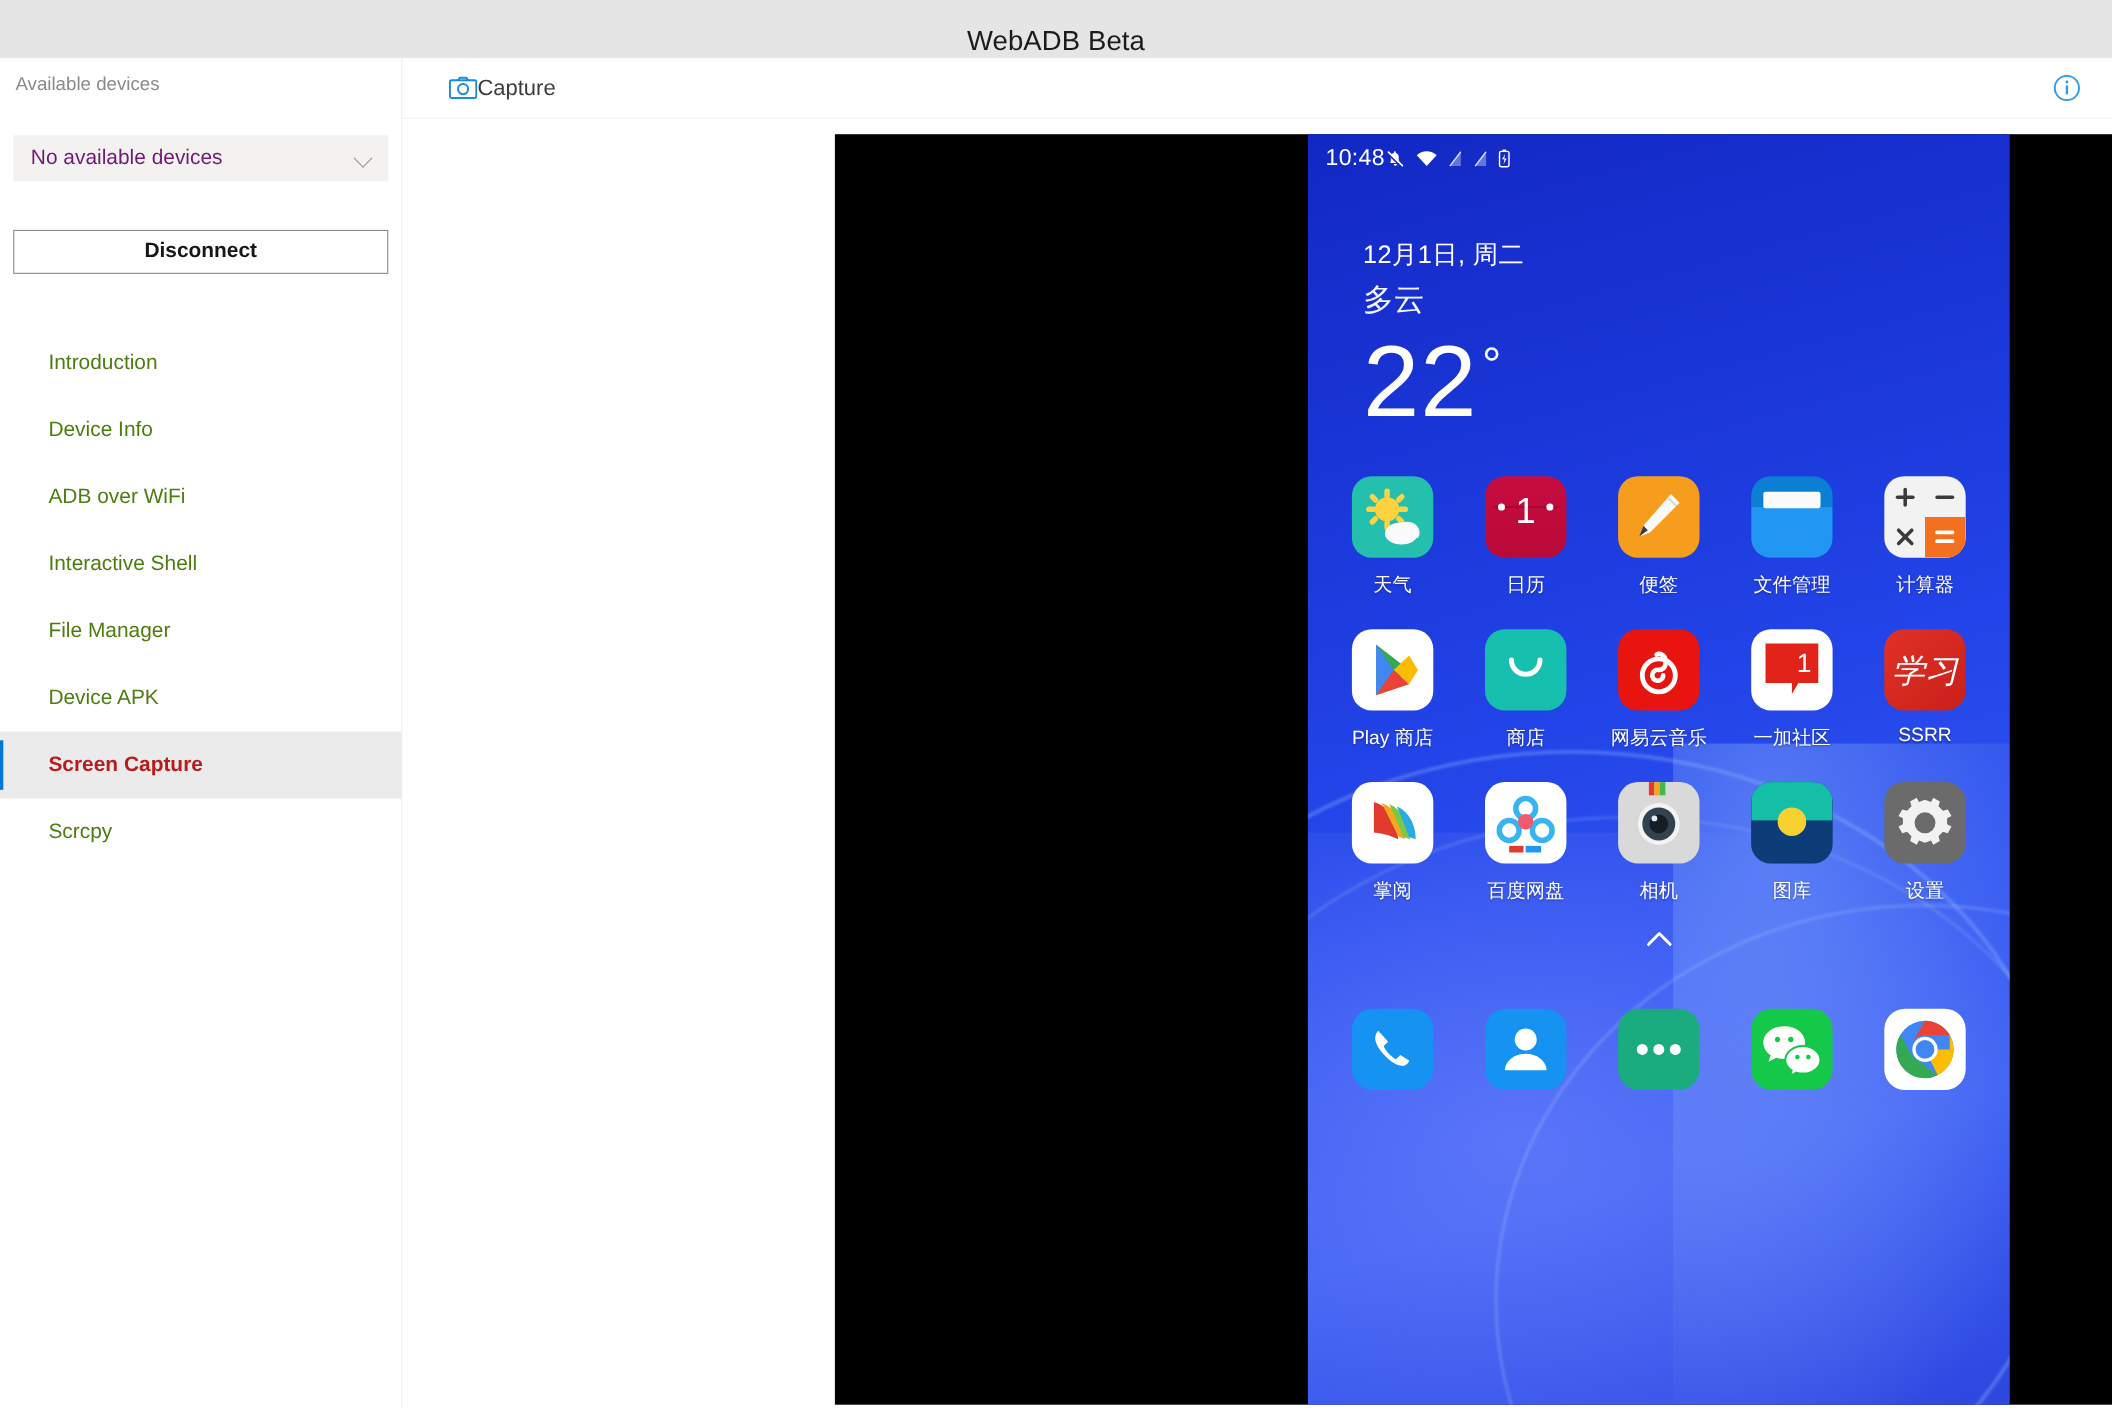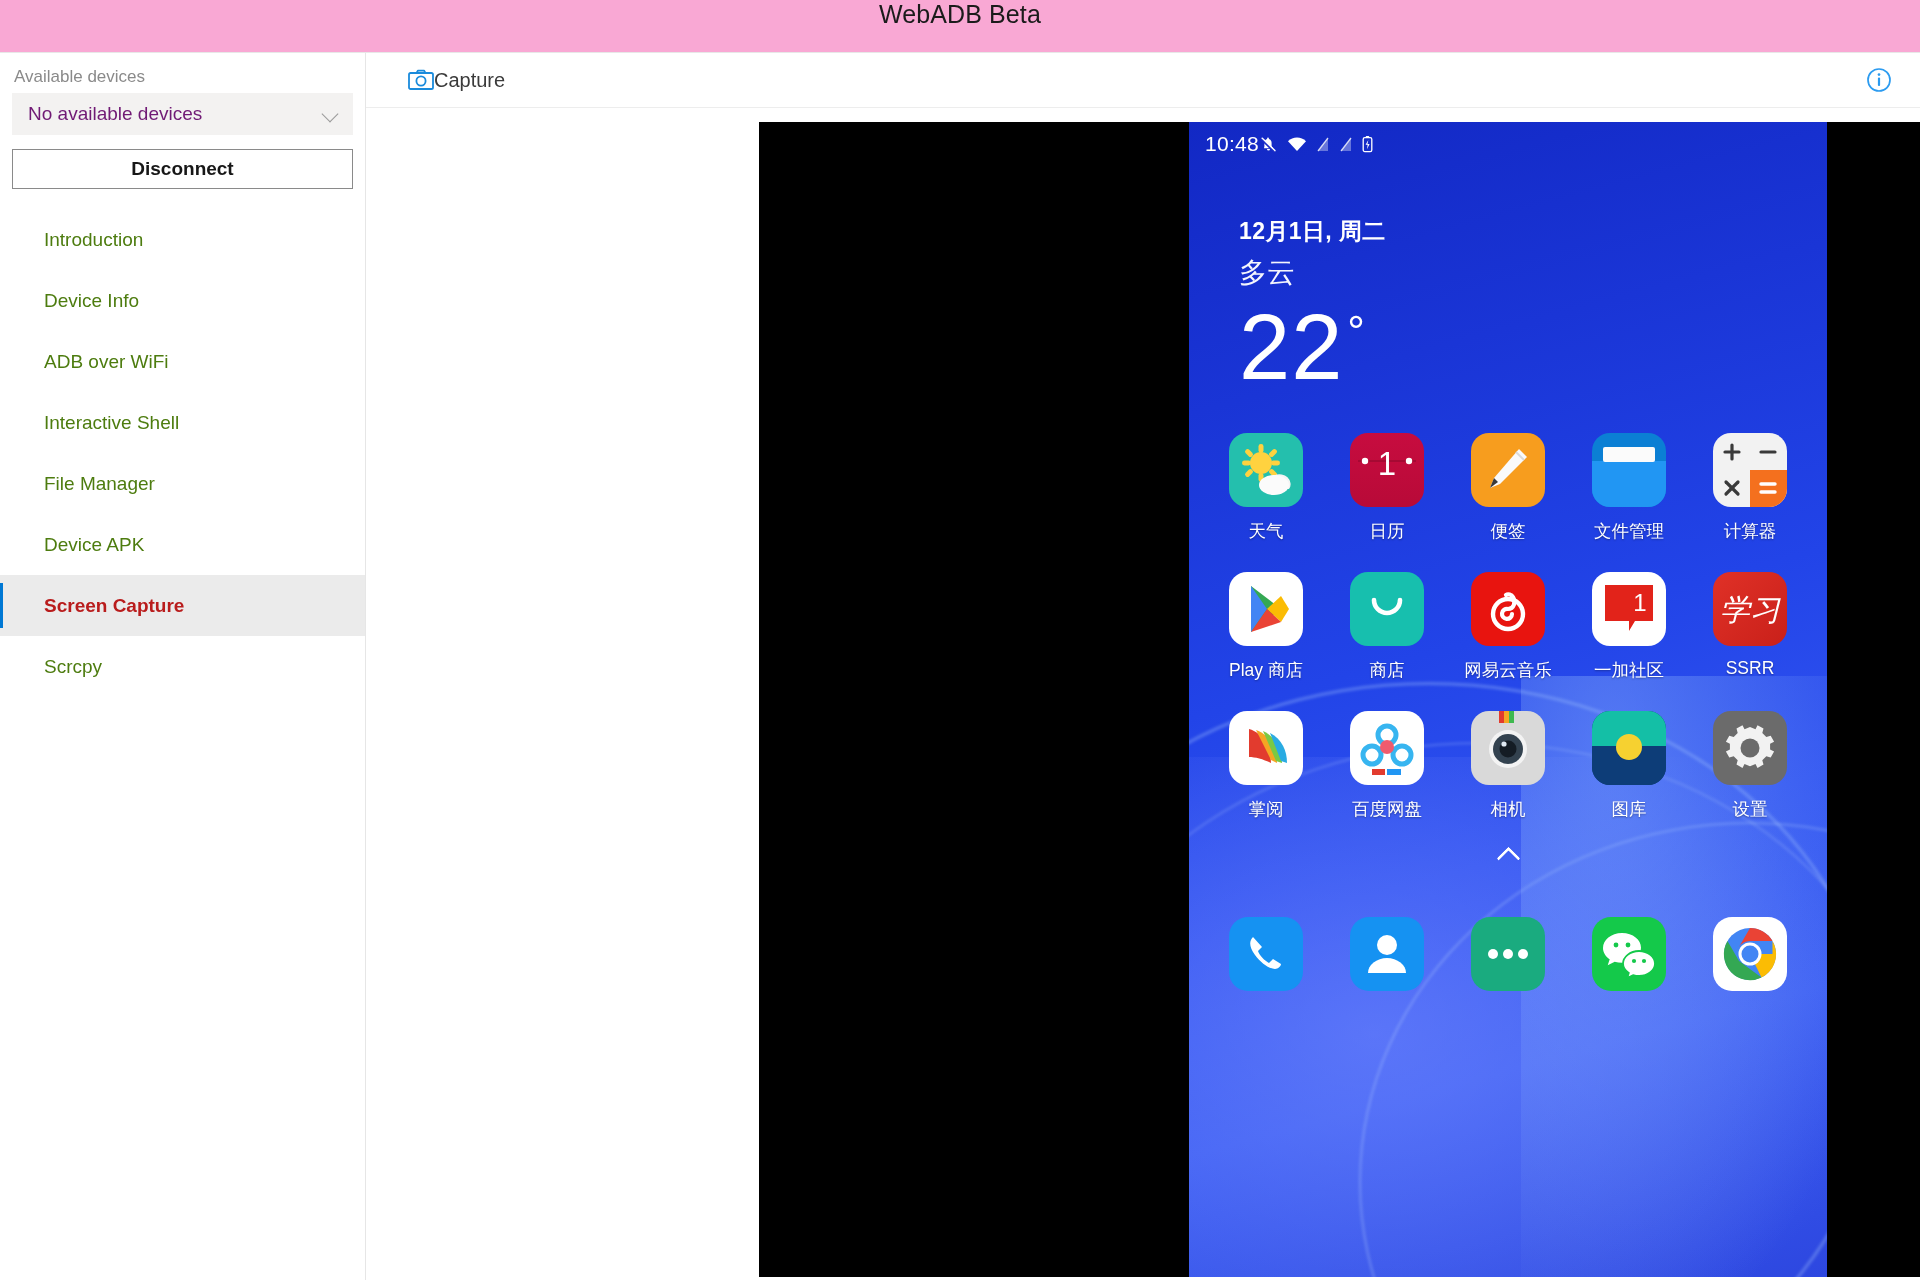--- a/index.html
+++ b/index.html
@@ -7,36 +7,36 @@
     width: 1920px; height: 1280px;
     font-family: "Liberation Sans", sans-serif;
     background: #ffffff;
     overflow: hidden;
   }
   #app { width: 1920px; height: 1280px; display: flex; flex-direction: column; }
 
   
   .titlebar {
     height: 53px; flex: 0 0 53px;
-    display: flex; align-items: flex-start; justify-content: center;
+    display: flex; align-items: flex-end; justify-content: center;
     border-bottom: 1px solid #e8e8e8;
-    background: #f9a8d4;
+    background: #e5e5e5;
   }
   .titlebar .title { font-size: 25px; color: #1b1b1b; font-weight: 400; letter-spacing: .1px; }
 
   
   .body { flex: 1 1 auto; display: flex; min-height: 0; }
 
   
   .sidebar {
     width: 366px; flex: 0 0 366px;
     border-right: 1px solid #e6e6e6;
     background: #fff;
     padding-top: 10px;
-    display: flex; flex-direction: column;
+    display: flex; flex-direction: column; gap: 30px;
   }
   .sb-label {
     font-size: 17px; color: #8a8a8a;
     padding: 4px 0 6px 14px;
   }
   .sb-select {
     margin: 0 12px; height: 42px;
     background: #f3f2f1;
     display: flex; align-items: center; justify-content: space-between;
     padding: 0 14px 0 16px;
@@ -121,21 +121,21 @@
   .statusbar {
     position: relative; z-index: 3;
     height: 44px; display: flex; align-items: center;
     justify-content: flex-start; padding: 0 18px 0 16px;
   }
   .sb-time { color: #fff; font-size: 21px; letter-spacing: .3px; }
   .sb-icons { display: flex; align-items: center; gap: 9px; }
 
   
   .weather { position: relative; z-index: 3; padding: 50px 0 0 50px; color: #fff; }
-  .w-date { font-size: 23px; font-weight: 700; letter-spacing: .4px; }
+  .w-date { font-size: 23px; font-weight: 400; letter-spacing: .4px; }
   .w-cond { font-size: 28px; margin-top: 7px; opacity: .96; }
   .w-temp { font-size: 92px; font-weight: 200; margin-top: 12px; line-height: .95; letter-spacing: 1px; }
   .w-temp sup { font-size: 44px; font-weight: 200; vertical-align: super; line-height: 0; margin-left: 4px; }
 
   
   .grid { position: relative; z-index: 3; margin-top: 42px; padding: 0 24px; }
   .row { display: flex; justify-content: space-between; margin-bottom: 29px; }
   .app { width: 106px; display: flex; flex-direction: column; align-items: center; cursor: pointer; }
   .icon { width: 74px; height: 74px; border-radius: 18px; position: relative; overflow: hidden; }
   .app .lbl { margin-top: 12px; font-size: 17.5px; color: #fff; white-space: nowrap; text-shadow: 0 1px 2px rgba(0,0,0,.35); }

